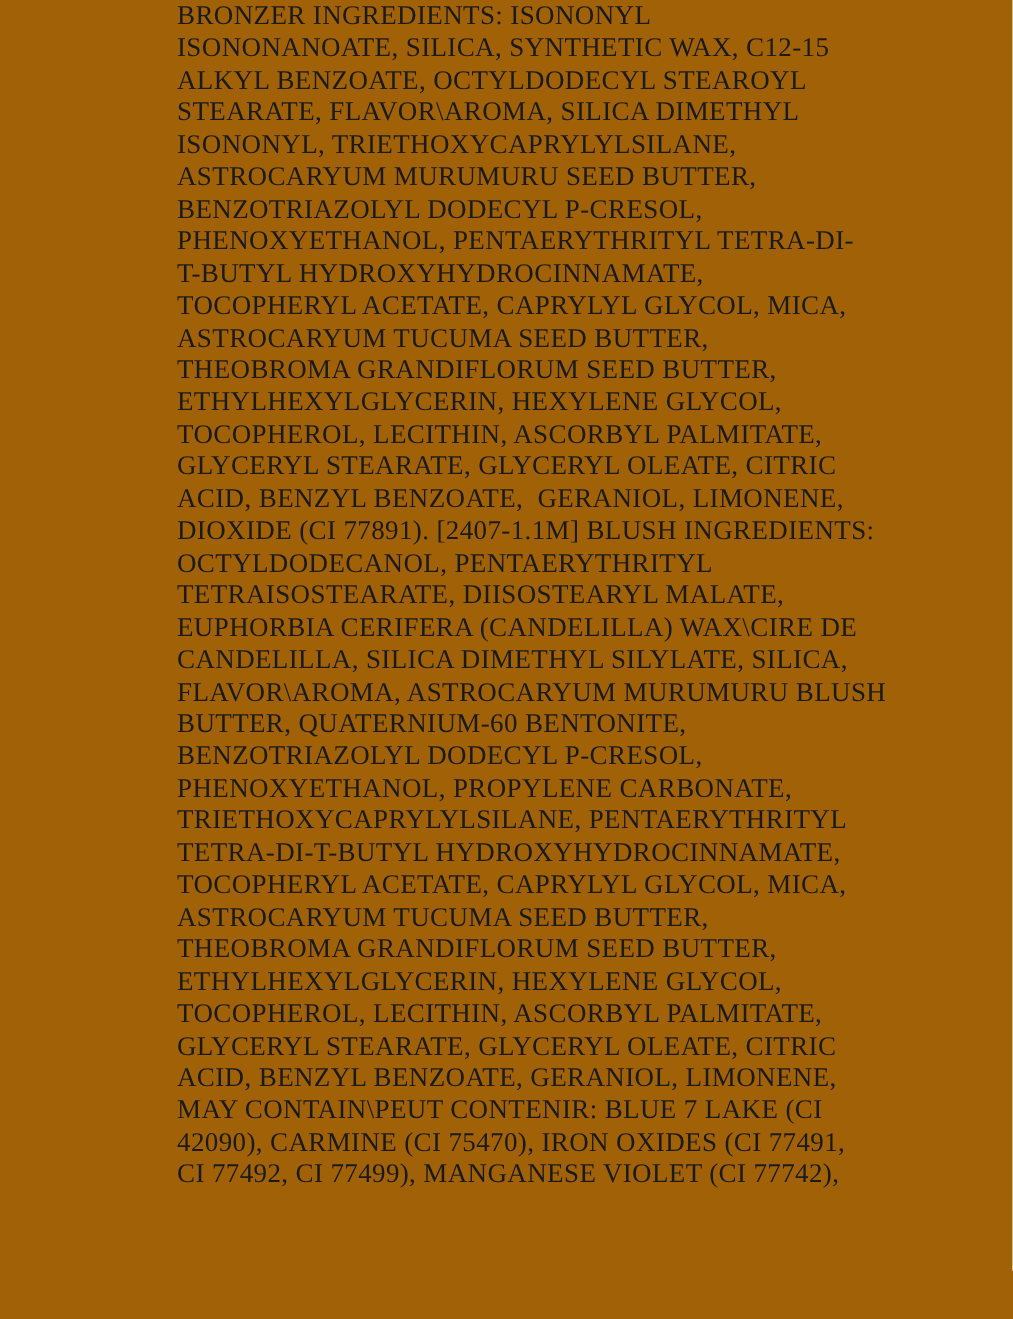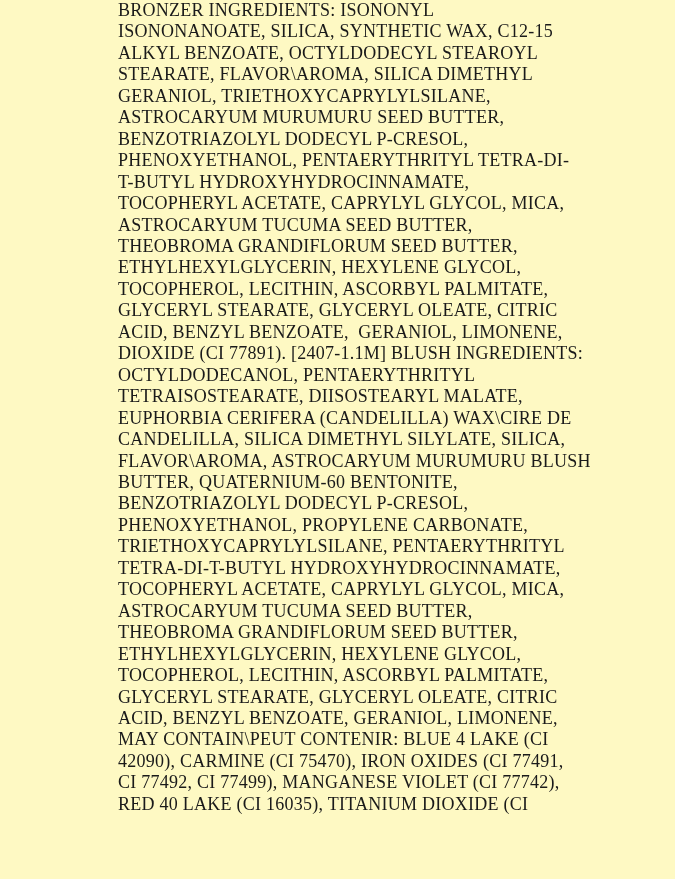--- a/index.html
+++ b/index.html
@@ -4,21 +4,21 @@
 <style>
   html, body {
     margin: 0;
     padding: 0;
     background: #ffffff;
   }
   .page {
     position: relative;
     width: 675px;
     height: 879px;
-    background: #fef9c3;
+    background: #a16207;
     overflow: hidden;
     font-family: "Liberation Serif", "DejaVu Serif", serif;
     color: #1a1a1a;
   }
   .text-block {
     position: absolute;
     left: 118px;
     top: 0px;
     width: 545px;
   }
@@ -32,21 +32,21 @@
 </style>
 </head>
 <body>
 
 <div class="page">
   <div class="text-block" id="text-block">
       <div class="text-line">BRONZER INGREDIENTS: ISONONYL</div>
       <div class="text-line">ISONONANOATE, SILICA, SYNTHETIC WAX, C12-15</div>
       <div class="text-line">ALKYL BENZOATE, OCTYLDODECYL STEAROYL</div>
       <div class="text-line">STEARATE, FLAVOR\AROMA, SILICA DIMETHYL</div>
-      <div class="text-line">GERANIOL, TRIETHOXYCAPRYLYLSILANE,</div>
+      <div class="text-line">ISONONYL, TRIETHOXYCAPRYLYLSILANE,</div>
       <div class="text-line">ASTROCARYUM MURUMURU SEED BUTTER,</div>
       <div class="text-line">BENZOTRIAZOLYL DODECYL P-CRESOL,</div>
       <div class="text-line">PHENOXYETHANOL, PENTAERYTHRITYL TETRA-DI-</div>
       <div class="text-line">T-BUTYL HYDROXYHYDROCINNAMATE,</div>
       <div class="text-line">TOCOPHERYL ACETATE, CAPRYLYL GLYCOL, MICA,</div>
       <div class="text-line">ASTROCARYUM TUCUMA SEED BUTTER,</div>
       <div class="text-line">THEOBROMA GRANDIFLORUM SEED BUTTER,</div>
       <div class="text-line">ETHYLHEXYLGLYCERIN, HEXYLENE GLYCOL,</div>
       <div class="text-line">TOCOPHEROL, LECITHIN, ASCORBYL PALMITATE,</div>
       <div class="text-line">GLYCERYL STEARATE, GLYCERYL OLEATE, CITRIC</div>
@@ -62,18 +62,17 @@
       <div class="text-line">PHENOXYETHANOL, PROPYLENE CARBONATE,</div>
       <div class="text-line">TRIETHOXYCAPRYLYLSILANE, PENTAERYTHRITYL</div>
       <div class="text-line">TETRA-DI-T-BUTYL HYDROXYHYDROCINNAMATE,</div>
       <div class="text-line">TOCOPHERYL ACETATE, CAPRYLYL GLYCOL, MICA,</div>
       <div class="text-line">ASTROCARYUM TUCUMA SEED BUTTER,</div>
       <div class="text-line">THEOBROMA GRANDIFLORUM SEED BUTTER,</div>
       <div class="text-line">ETHYLHEXYLGLYCERIN, HEXYLENE GLYCOL,</div>
       <div class="text-line">TOCOPHEROL, LECITHIN, ASCORBYL PALMITATE,</div>
       <div class="text-line">GLYCERYL STEARATE, GLYCERYL OLEATE, CITRIC</div>
       <div class="text-line">ACID, BENZYL BENZOATE, GERANIOL, LIMONENE,</div>
-      <div class="text-line">MAY CONTAIN\PEUT CONTENIR: BLUE 4 LAKE (CI</div>
+      <div class="text-line">MAY CONTAIN\PEUT CONTENIR: BLUE 7 LAKE (CI</div>
       <div class="text-line">42090), CARMINE (CI 75470), IRON OXIDES (CI 77491,</div>
       <div class="text-line">CI 77492, CI 77499), MANGANESE VIOLET (CI 77742),</div>
-      <div class="text-line">RED 40 LAKE (CI 16035), TITANIUM DIOXIDE (CI</div>
     </div>
 </div>
 
 </body></html>

